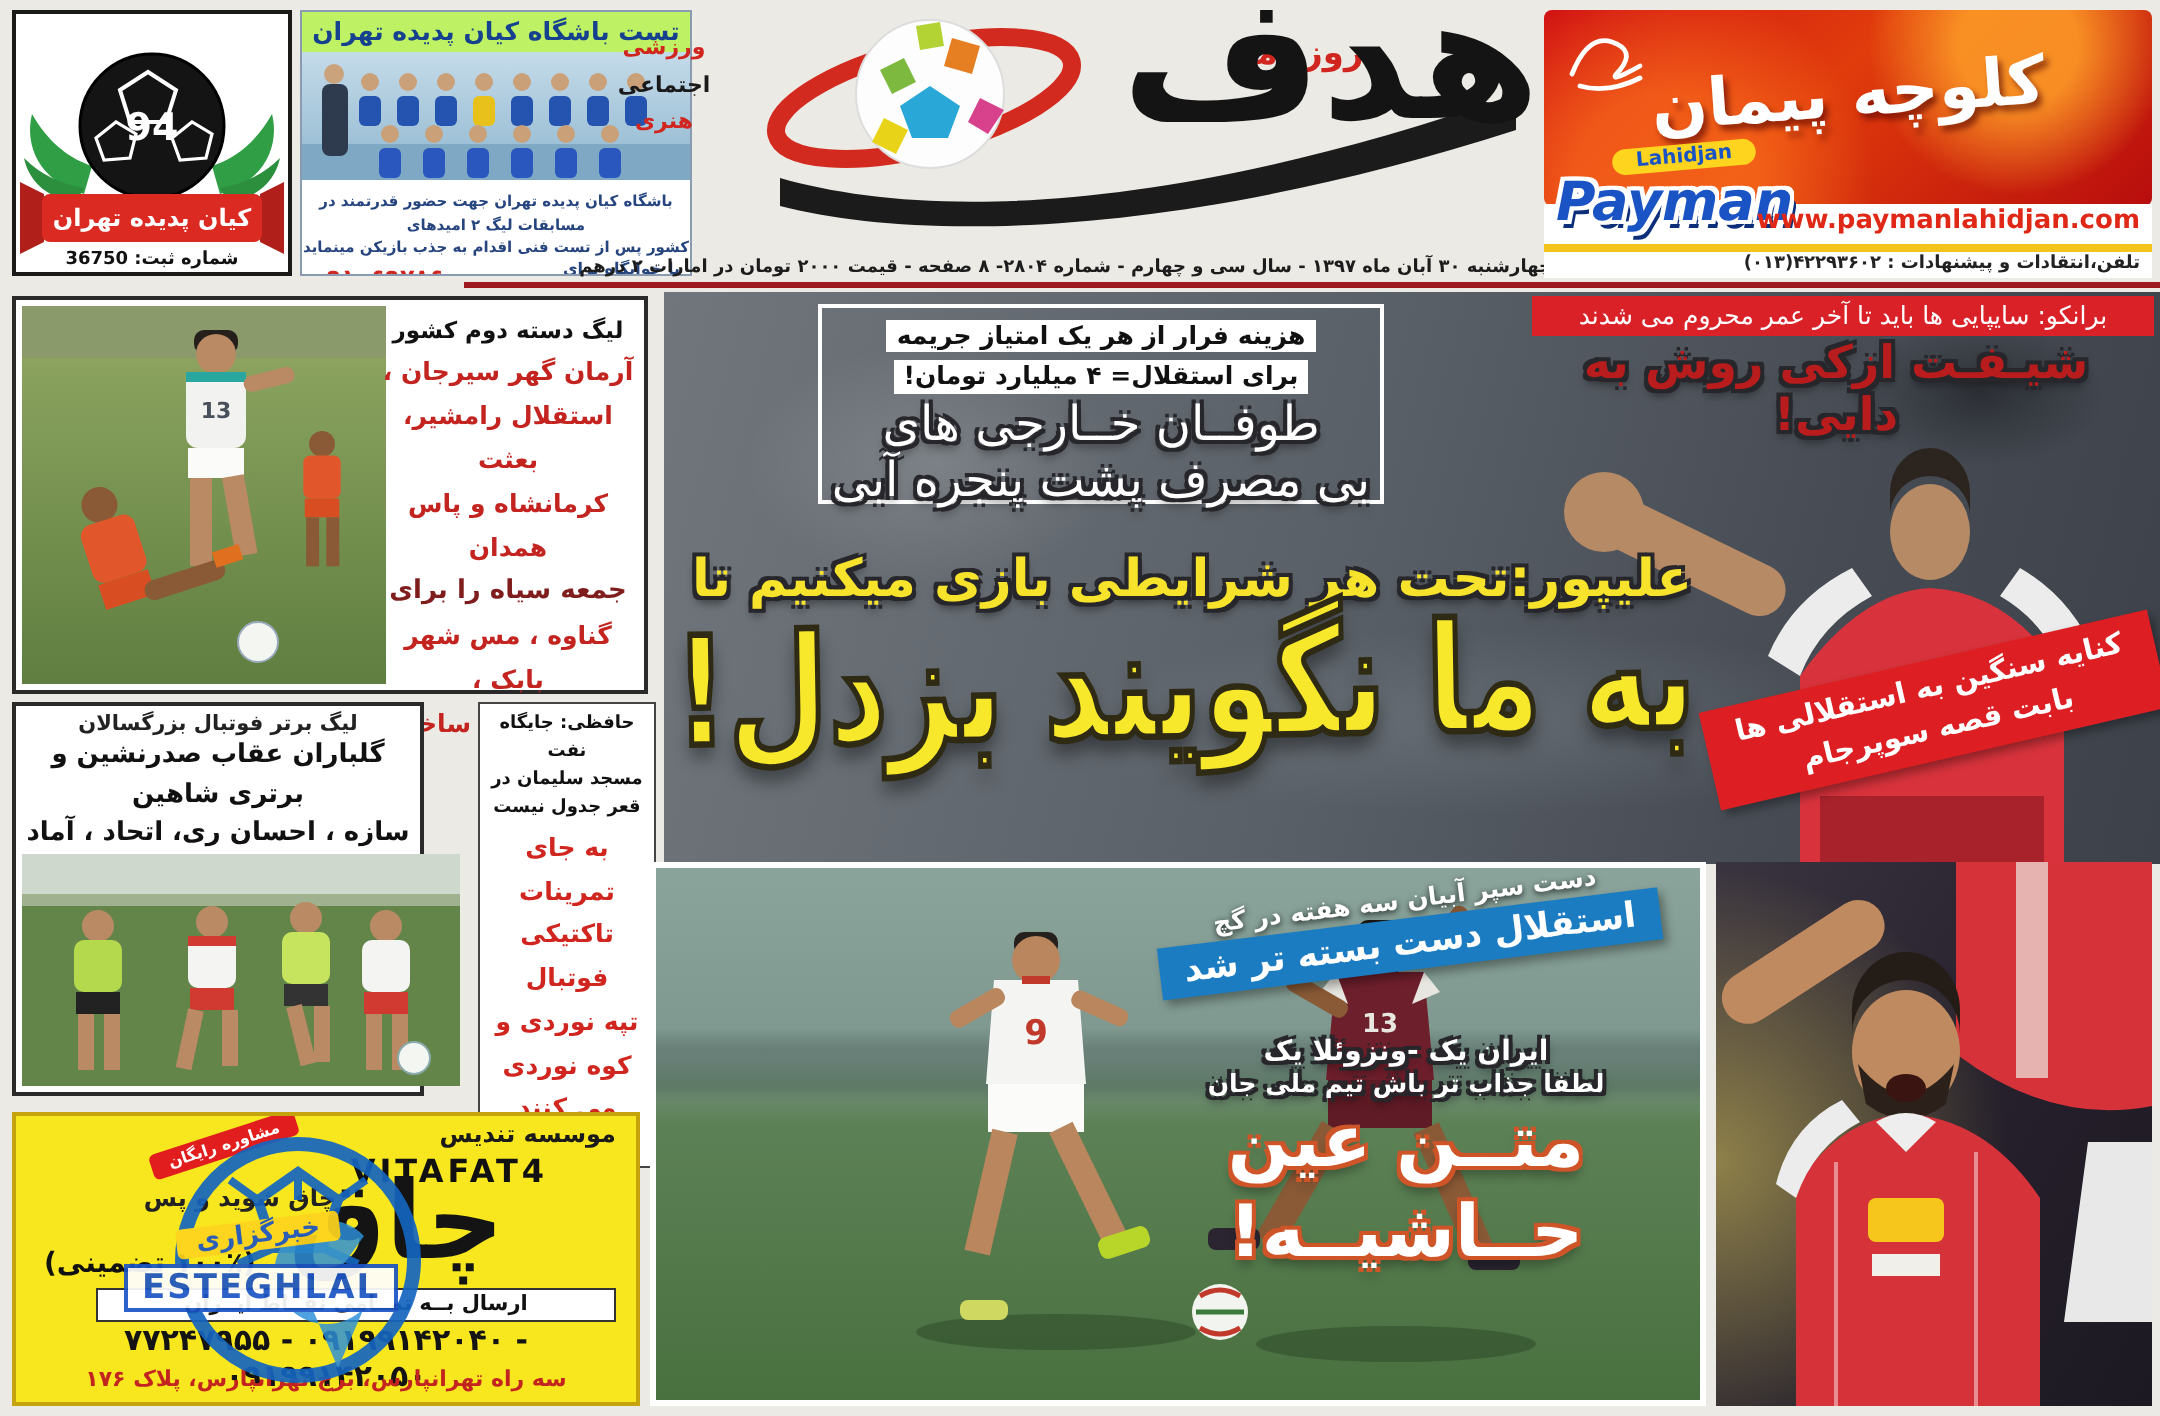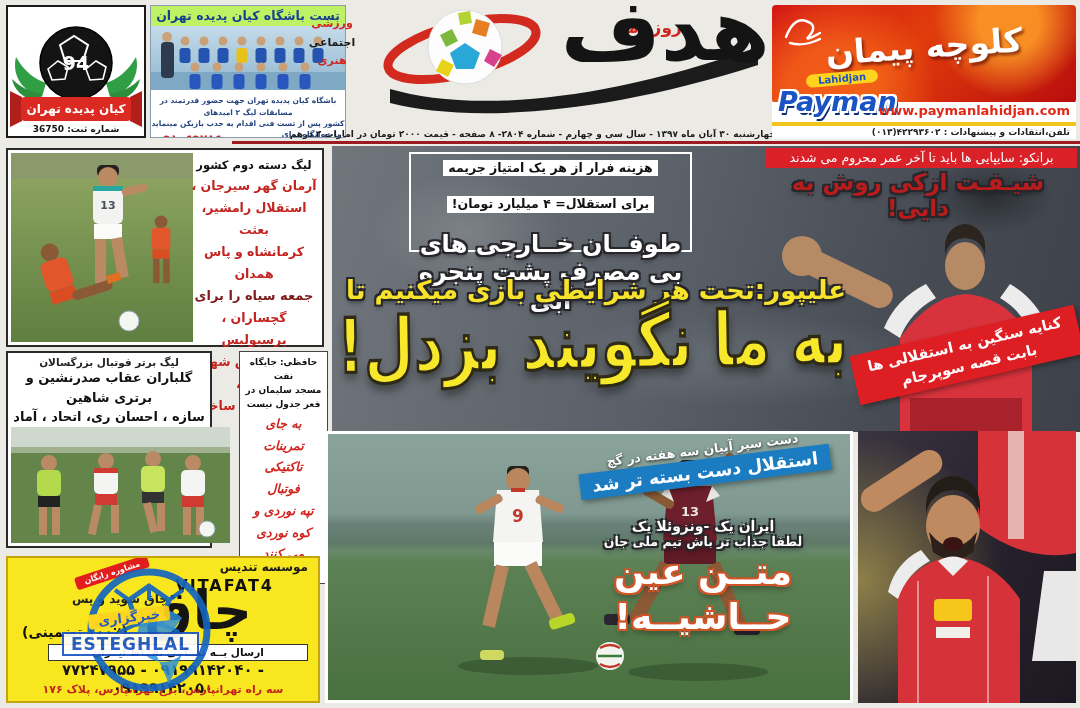--- a/index.html
+++ b/index.html
@@ -51,21 +51,21 @@
   .story1-kicker{color:#111;font-size:11.5px;}
   .s1-red{color:#c3241f;font-size:12.5px;} .s1-black{color:#7f1d1d;font-size:13px;}
 
   .story2{left:6px;top:351px;width:206px;height:197px;background:#fff;border:2px solid #2a2a2a;box-sizing:border-box;}
   .story2-kicker{text-align:center;font-size:10.5px;font-weight:bold;color:#222;margin-top:3px;}
   .story2-headline{text-align:center;font-size:13px;font-weight:bold;color:#111;line-height:1.5;}
 
   .hafezi{left:239px;top:351px;width:89px;height:233px;background:#fff;border:1px solid #444;text-align:center;
      box-sizing:border-box;padding-top:4px;}
   .hafezi-black{font-size:9px;font-weight:bold;color:#111;line-height:1.55;}
-  .hafezi-red{font-size:12.5px;font-weight:bold;color:#d0261f;line-height:1.5;margin-top:3px;font-style:italic;}
+  .hafezi-red{font-size:12.5px;font-weight:bold;color:#d0261f;line-height:1.5;margin-top:3px;}
 
   .vitafat{left:6px;top:556px;width:314px;height:147px;background:#f8e71f;border:2px solid #c4a30c;box-sizing:border-box;overflow:hidden;}
   .vit-org{position:absolute;right:10px;top:2px;font-size:12px;font-weight:bold;color:#1a1a1a;letter-spacing:3px;}
   .vit-product{position:absolute;right:44px;top:18px;font-size:16px;font-weight:bold;color:#111;letter-spacing:2px;}
   .vit-sticker{position:absolute;left:66px;top:8px;background:#e21d1d;color:#fff;font-size:8px;font-weight:bold;
      padding:2px 9px;transform:rotate(-18deg);border-radius:3px;}
   .vit-big{position:absolute;right:66px;top:26px;font-size:54px;font-weight:bold;color:#141414;line-height:1;}
   .vit-teaser{position:absolute;right:150px;top:34px;font-size:12px;font-weight:bold;color:#222;}
   .vit-guarantee{position:absolute;left:14px;top:66px;font-size:14px;font-weight:bold;color:#111;}
   .vit-ship{position:absolute;left:40px;right:10px;top:86px;background:#fff;border:1px solid #333;font-size:10.5px;
@@ -81,22 +81,22 @@
   
   .collage{left:332px;top:146px;width:748px;height:286px;overflow:hidden;
      background:linear-gradient(105deg,#70767c,#5a6067 45%,#474c54 75%,#3d424a);}
   .collage:before{content:"";position:absolute;inset:0;
      background:radial-gradient(closest-side at 18% 30%,rgba(255,255,255,.14),transparent 70%),
                 radial-gradient(closest-side at 55% 75%,rgba(150,160,165,.25),transparent 65%),
                 radial-gradient(closest-side at 88% 18%,rgba(20,22,26,.5),transparent 70%);}
   .center-box{left:409px;top:152px;width:283px;height:100px;border:2px solid #fff;text-align:center;
      padding-top:3px;box-sizing:border-box;}
   .cb-kicker{display:inline-block;background:#fff;color:#111;font-size:12.5px;font-weight:bold;padding:0 5px;
-     margin-bottom:17px;line-height:1.3;}
-  .cb-big{color:#fff;font-size:24px;font-weight:bold;line-height:1.2;}
+     margin-bottom:1px;line-height:1.3;}
+  .cb-big{color:#fff;font-size:24px;font-weight:normal;line-height:1.2;}
   .branko{left:766px;top:148px;width:311px;height:20px;background:#da2128;color:#fff;font-size:12.5px;font-weight:normal;
      text-align:center;line-height:20px;}
   .shift{left:757px;top:169px;width:322px;text-align:center;color:#b91c1c;font-size:23px;font-weight:bold;}
   .alipour{left:336px;top:275px;width:520px;text-align:center;color:#f7e32c;font-size:26px;font-weight:bold;}
   .bozdel{left:320px;top:308px;width:545px;text-align:center;color:#f8e82b;font-size:58px;font-weight:bold;
      white-space:nowrap;-webkit-text-stroke:2.5px #2e2a14;transform:rotate(-1deg) scaleY(1.3);
      text-shadow:0 5px 8px rgba(0,0,0,.45);}
   .red-banner{left:852px;top:330px;width:230px;padding:4px 6px;background:#dd1f23;transform:rotate(-13deg);
      text-align:center;color:#fff;font-weight:bold;font-size:14.5px;line-height:1.45;
      box-shadow:2px 3px 5px rgba(0,0,0,.35);box-sizing:border-box;}
@@ -264,21 +264,20 @@
         <rect x="3" y="19" width="9" height="34" fill="#8a5a36"></rect>
       </g>
       <circle cx="118" cy="168" r="10" fill="#f4f6f2" stroke="#9ab"></circle>
     </svg>
     <div class="story1-text">
       <div class="story1-kicker">لیگ دسته دوم کشور</div>
       <div class="s1-red">آرمان گهر سیرجان ،</div>
       <div class="s1-red">استقلال رامشیر، بعثت</div>
       <div class="s1-red">کرمانشاه و پاس همدان</div>
       <div class="s1-black">جمعه سیاه را برای</div>
-      <div class="s1-red">گچساران ، پرسپولیس</div>
       <div class="s1-red">گناوه ، مس شهر بابک ،</div>
       <div class="s1-red">شهدا بابلسر ساختند</div>
     </div>
   </div>
 
   <div class="abs story2">
     <div class="story2-kicker">لیگ برتر فوتبال بزرگسالان</div>
     <div class="story2-headline">گلباران عقاب صدرنشین و برتری شاهین</div>
     <div class="story2-headline">سازه ، احسان ری، اتحاد ، آماد و سینکو</div>
     <svg width="219" height="116" viewBox="0 0 219 116" style="position:absolute;left:3px;bottom:3px">

